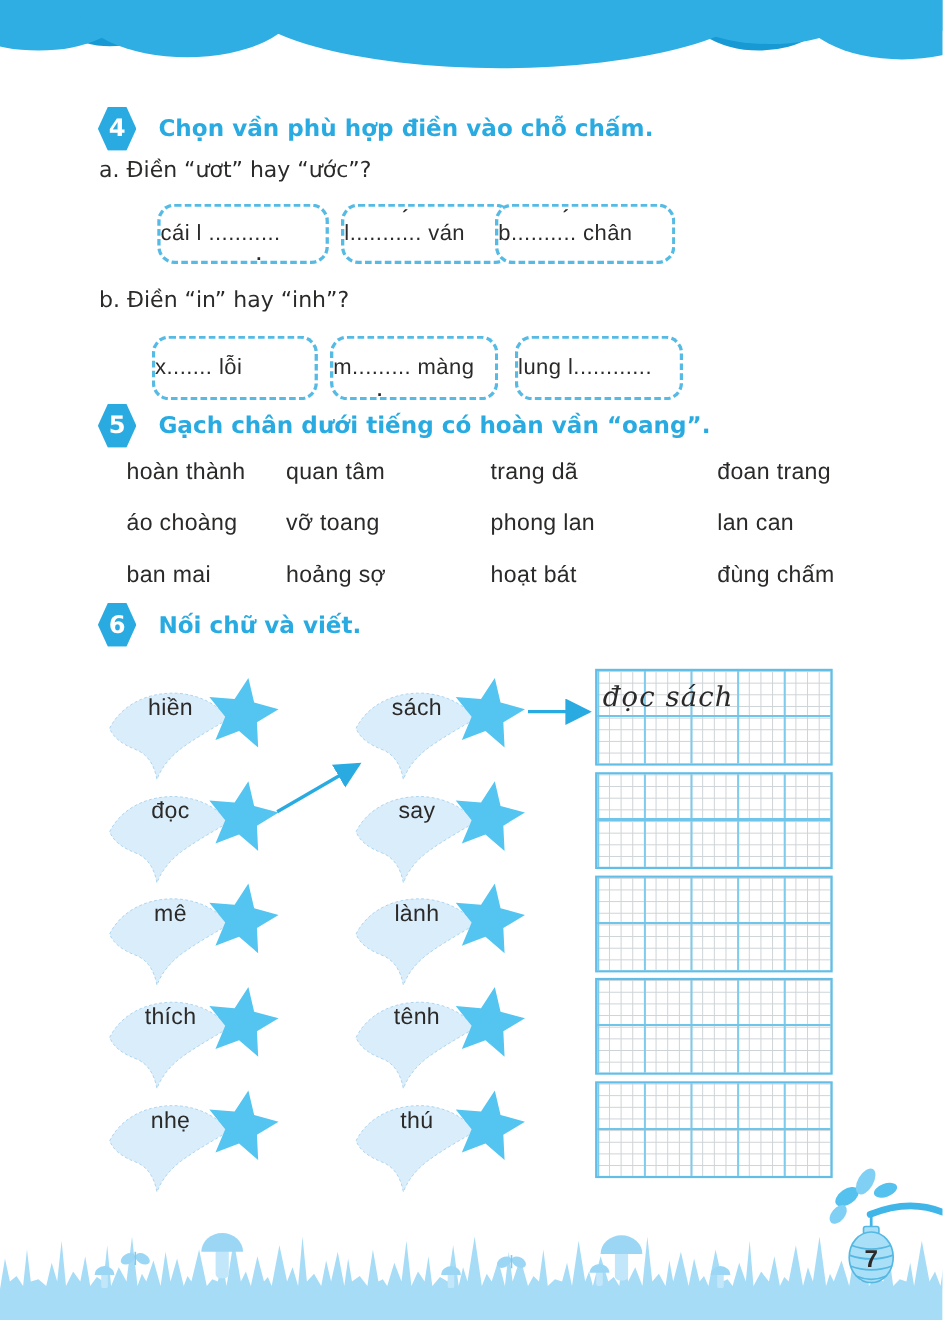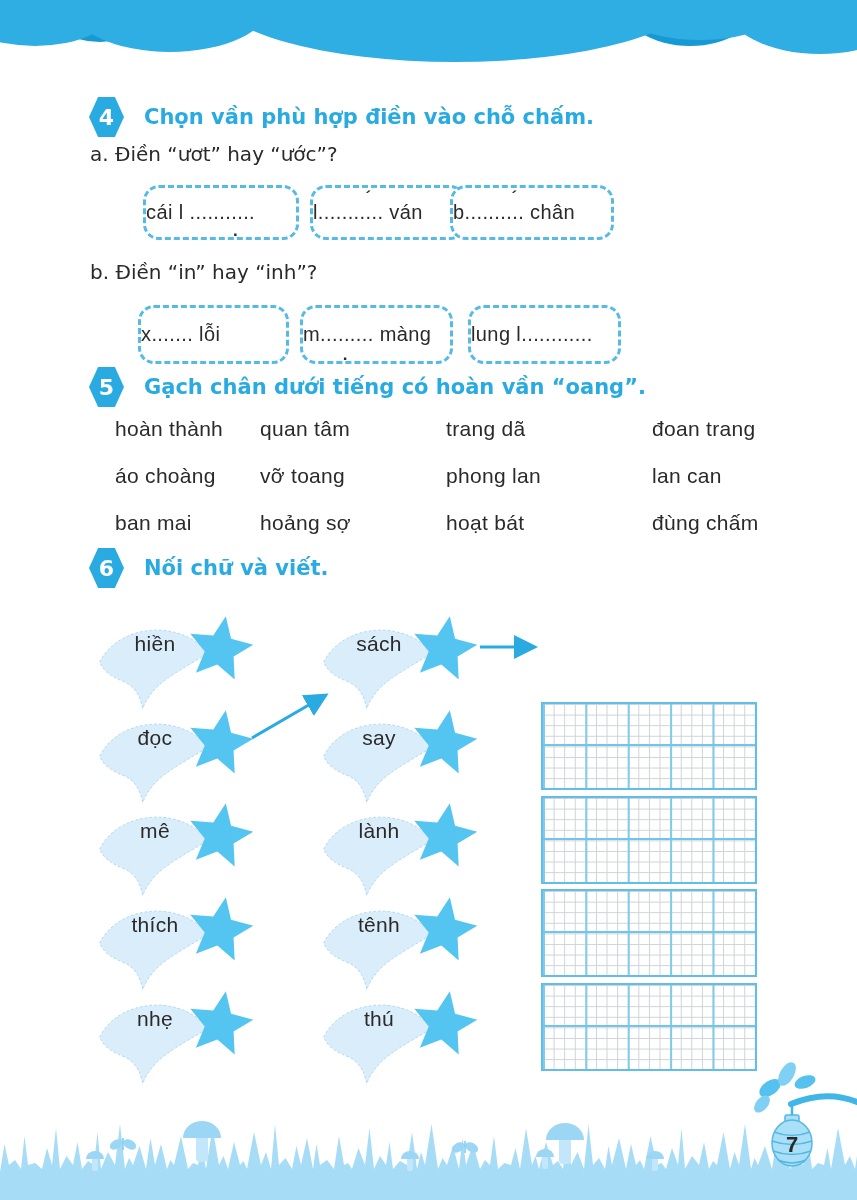--- a/index.html
+++ b/index.html
@@ -255,20 +255,23 @@
   </svg>
   <svg class="arrow-svg" style="left:478px;top:636px" width="68" height="22" viewBox="0 0 68 22">
     <defs>
         <marker id="ah2" markerWidth="9" markerHeight="9" refX="7" refY="4" orient="auto">
       <path d="M0,0 L8,4 L0,8 Z" fill="#29ABE2"></path>
         </marker>
       </defs>
     <line x1="2" y1="11" x2="57" y2="11" stroke="#29ABE2" stroke-width="3" marker-end="url(#ah2)"></line>
   </svg>
 
+  <div class="wgrid" style="top:608px">
+    <span class="written">đọc sách</span>
+  </div>
   <div class="wgrid" style="top:702px"></div>
   <div class="wgrid" style="top:796px"></div>
   <div class="wgrid" style="top:889px"></div>
   <div class="wgrid" style="top:983px"></div>
 
   <svg class="arrow-svg" style="left:0;top:1100px" width="857" height="100" viewBox="0 0 857 100">
     <path id="grasspath" d="M0,100 L0,72 L4.5,44 L9,65 L15.0,60 L21,69 L24.5,36 L28,65 L35.0,63 L42,69 L47.0,48 L52,65 L56.0,28 L60,69 L66.5,56 L73,65 L77.5,42 L82,69 L88.0,61 L94,65 L97.5,32 L101,69 L108.0,52 L115,65 L120.0,24 L125,69 L129.0,58 L133,65 L139.5,46 L146,69 L150.5,38 L155,65 L161.0,44 L167,69 L170.5,60 L174,65 L181.0,36 L188,69 L193.0,63 L198,65 L202.0,48 L206,69 L212.5,28 L219,65 L223.5,56 L228,69 L234.0,42 L240,65 L243.5,61 L247,69 L254.0,32 L261,65 L266.0,52 L271,69 L275.0,24 L279,65 L285.5,58 L292,69 L296.5,46 L301,65 L307.0,38 L313,69 L316.5,44 L320,65 L327.0,60 L334,69 L339.0,36 L344,65 L348.0,63 L352,69 L358.5,48 L365,65 L369.5,28 L374,69 L380.0,56 L386,65 L389.5,42 L393,69 L400.0,61 L407,65 L412.0,32 L417,69 L421.0,52 L425,65 L431.5,24 L438,69 L442.5,58 L447,65 L453.0,46 L459,69 L462.5,38 L466,65 L473.0,44 L480,69 L485.0,60 L490,65 L494.0,36 L498,69 L504.5,63 L511,65 L515.5,48 L520,69 L526.0,28 L532,65 L535.5,56 L539,69 L546.0,42 L553,65 L558.0,61 L563,69 L567.0,32 L571,65 L577.5,52 L584,69 L588.5,24 L593,65 L599.0,58 L605,69 L608.5,46 L612,65 L619.0,38 L626,69 L631.0,44 L636,65 L640.0,60 L644,69 L650.5,36 L657,65 L661.5,63 L666,69 L672.0,48 L678,65 L681.5,28 L685,69 L692.0,56 L699,65 L704.0,42 L709,69 L713.0,61 L717,65 L723.5,32 L730,69 L734.5,52 L739,65 L745.0,24 L751,69 L754.5,58 L758,65 L765.0,46 L772,69 L777.0,38 L782,65 L786.0,44 L790,69 L796.5,60 L803,65 L807.5,36 L812,69 L818.0,63 L824,65 L827.5,48 L831,69 L838.0,28 L845,65 L850.0,56 L855,69 L859.0,42 L863,65 L857,72 L857,100 Z" fill="#A7DCF7"></path>
     <use href="#mushroom-small" x="95" y="58"></use>
     <use href="#butterfly" x="123" y="44"></use>
     <use href="#mushroom-large" x="202" y="36"></use>

